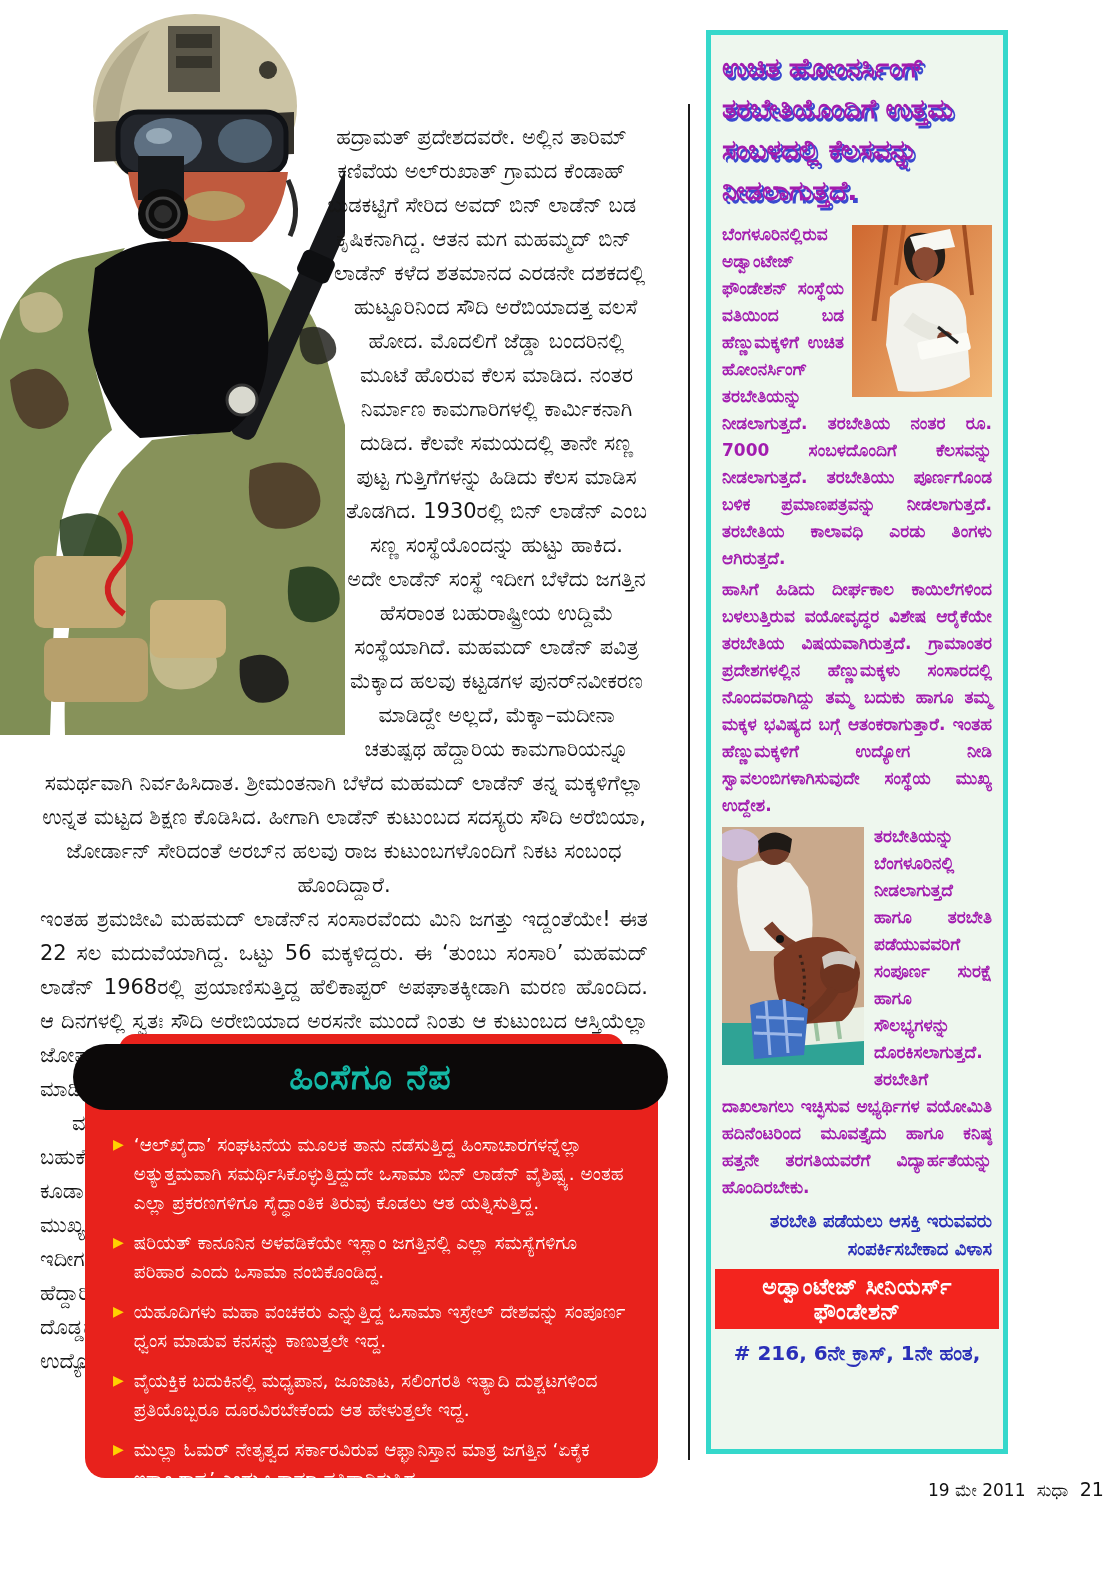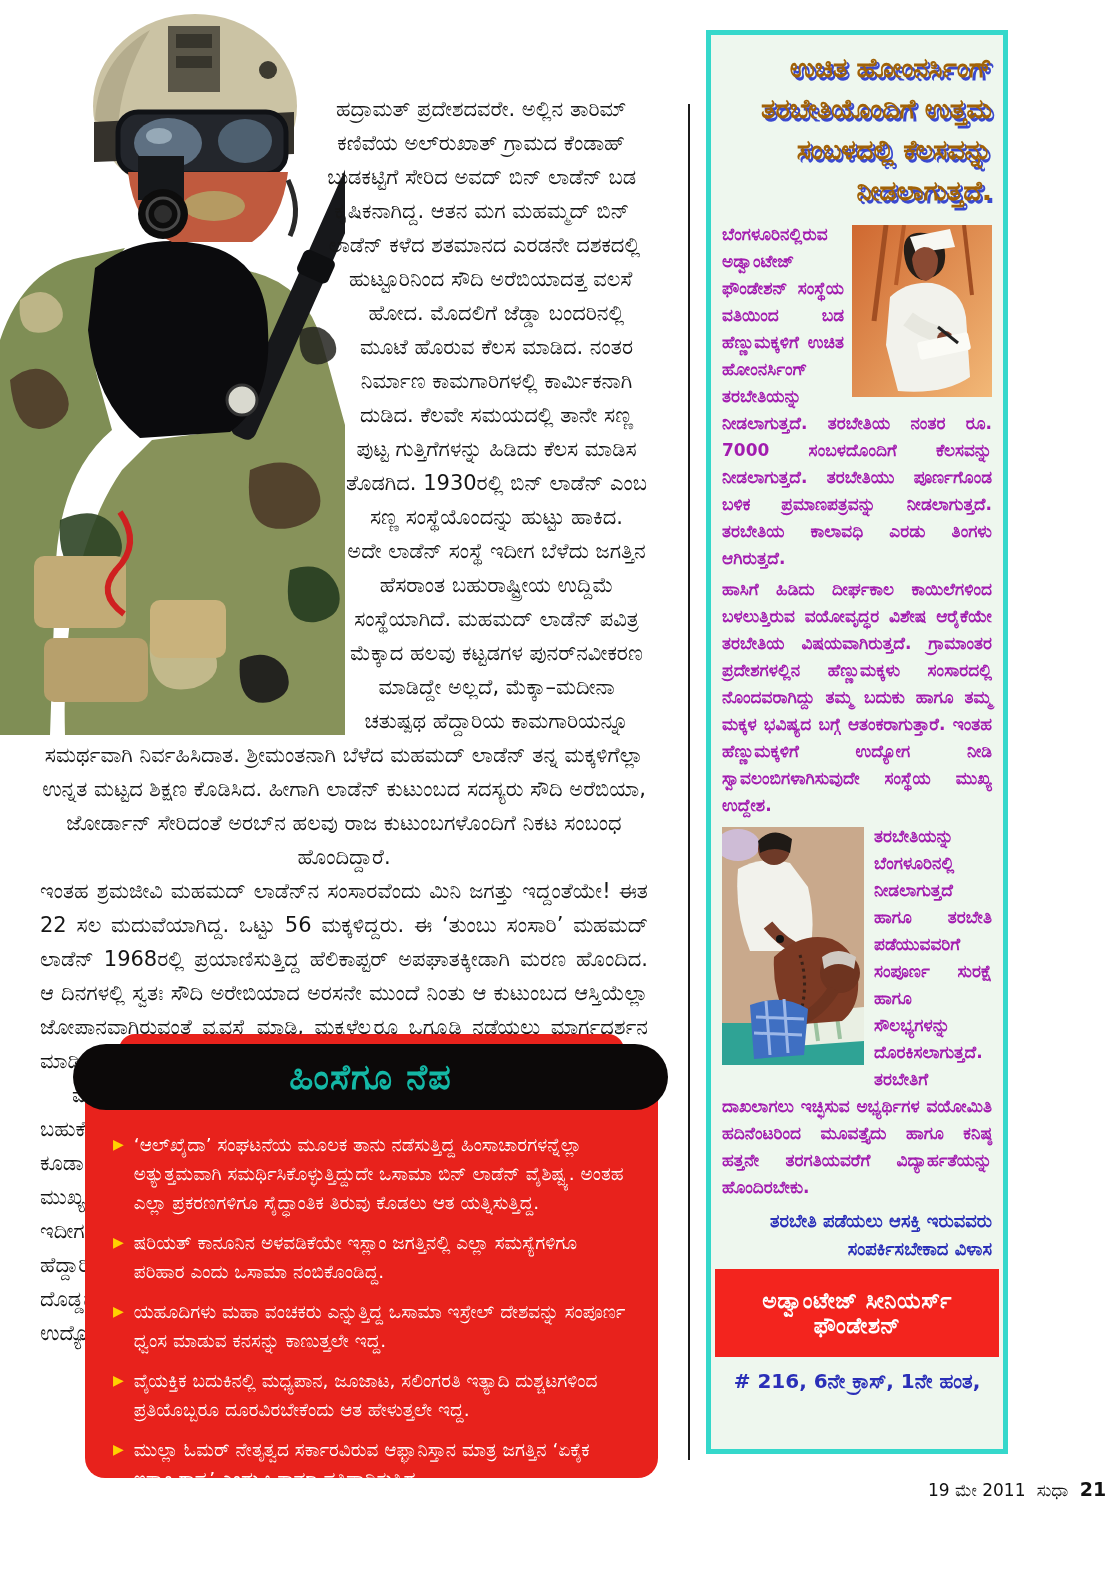--- a/index.html
+++ b/index.html
@@ -12,21 +12,21 @@
   .soldier-float{
     float:left;width:345px;height:735px;
     shape-outside:polygon(0 0,205px 0,258px 35px,300px 95px,302px 250px,345px 370px,345px 735px,0 735px);
     shape-margin:14px;
   }
   .soldier-float svg{display:block;width:345px;height:735px;}
   .article p{margin:0 42px 0 40px;font-size:21px;line-height:34px;color:#161616;}
   .article p.centered{text-align:center;}
   .article p.justified{text-align:justify;}
   .article p.indent{text-indent:32px;}
-  .article p.pad-top{padding-top:92px;}
+  .article p.pad-top{padding-top:120px;}
   .col-rule{position:absolute;left:688px;top:104px;width:2px;height:1356px;background:#1c1c1c;}
   
   .feature-box{
     position:absolute;left:85px;top:1058px;width:573px;height:420px;
     background:#e8221c;border-radius:20px;box-sizing:border-box;
   }
   .feature-tab{position:absolute;left:34px;right:34px;top:-24px;height:44px;background:#e8221c;border-radius:16px 16px 0 0;}
   .feature-title{
     position:absolute;left:-12px;right:-10px;top:-14px;height:66px;background:#0c0909;border-radius:34px;
     display:flex;align-items:center;justify-content:center;
@@ -35,36 +35,36 @@
   .feature-bullets{list-style:none;margin:0;padding:72px 26px 16px 28px;}
   .feature-bullets li{display:flex;gap:10px;color:#ffffff;font-size:18.5px;line-height:29px;margin-bottom:11px;}
   .feature-bullets .marker{color:#ffd200;font-size:14px;line-height:29px;flex:0 0 auto;}
   
   .ad{
     position:absolute;left:706px;top:30px;width:302px;height:1424px;
     background:#eef7ee;border:5px solid #35d8cb;box-sizing:border-box;
     padding:8px 11px;overflow:hidden;
   }
   .ad-headline{
-    margin:4px 0 10px;text-align:right;font-size:27px;font-weight:bold;line-height:41px;
-    color:#a16207;text-shadow:3px 3px 0 #3a49d0;
+    margin:4px 0 10px;text-align:left;font-size:27px;font-weight:bold;line-height:41px;
+    color:#a21caf;text-shadow:3px 3px 0 #3a49d0;
   }
   .ad p{margin:0 0 4px;color:#a21caf;font-weight:bold;font-size:17px;line-height:27px;text-align:justify;}
   .ad .photo-right{float:right;width:140px;height:172px;margin:4px 0 6px 8px;}
   .ad .photo-left{float:left;width:142px;height:238px;margin:4px 10px 2px 0;}
   .ad .photo-right svg,.ad .photo-left svg{display:block;width:100%;height:100%;}
   .ad-contact-note{margin:6px 0 6px;color:#2a2fb8;font-weight:bold;font-size:18px;line-height:28px;text-align:right;clear:both;}
   .ad-banner{
     margin:4px -7px 8px;background:#f3241e;color:#ffffff;font-weight:bold;font-size:22px;
-    text-align:center;padding:19px 2px;letter-spacing:0.5px;
+    text-align:center;padding:5px 2px;letter-spacing:0.5px;
   }
   .ad-address{color:#2a2fb8;font-weight:bold;font-size:20px;line-height:32px;text-align:center;}
   
   .page-footer{position:absolute;left:928px;top:1478px;font-size:17px;color:#111;white-space:nowrap;}
-  .page-footer .pgnum{font-weight:bold;font-size:19px;margin-left:6px;}
+  .page-footer .pgnum{font-weight:normal;font-size:19px;margin-left:6px;}
   .page-footer .mag{margin-left:6px;}
 </style>
 </head>
 <body>
 
 <div class="article">
   <div class="soldier-float">
     <svg viewBox="0 0 345 735" preserveAspectRatio="none" aria-hidden="true">
 
       <path d="M0,340 Q25,265 88,256 L125,248 Q85,300 96,372 L112,430 Q62,472 56,560 L50,735 L0,735 Z" fill="#7f8e55"></path>

